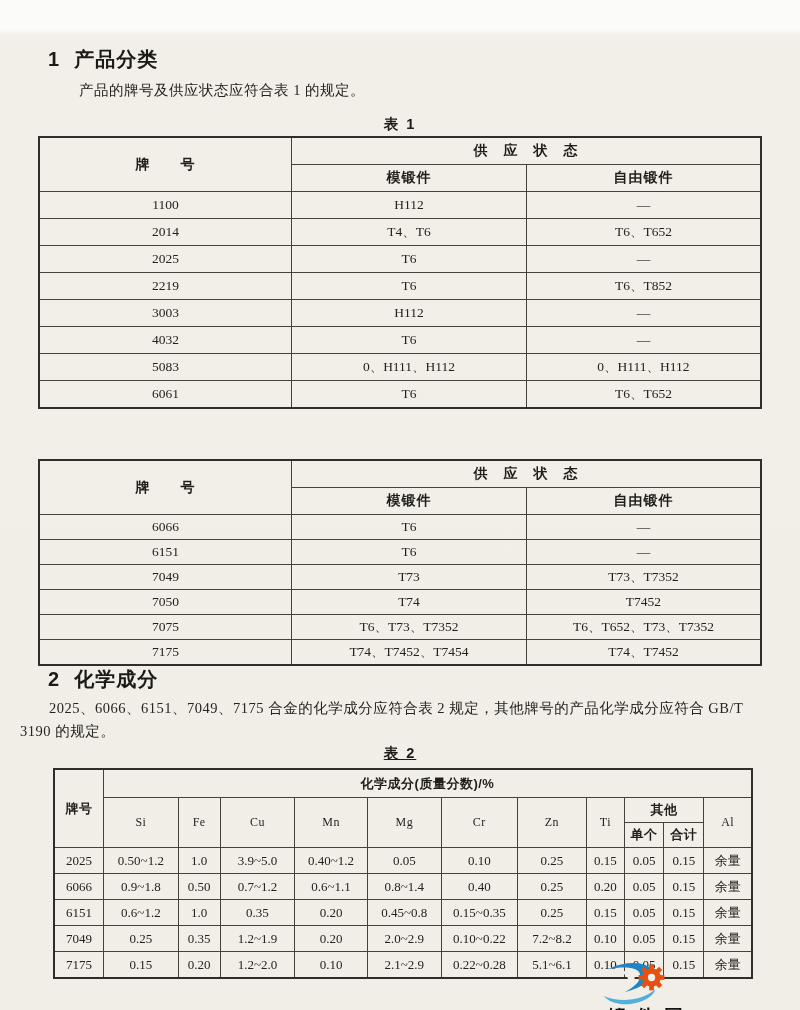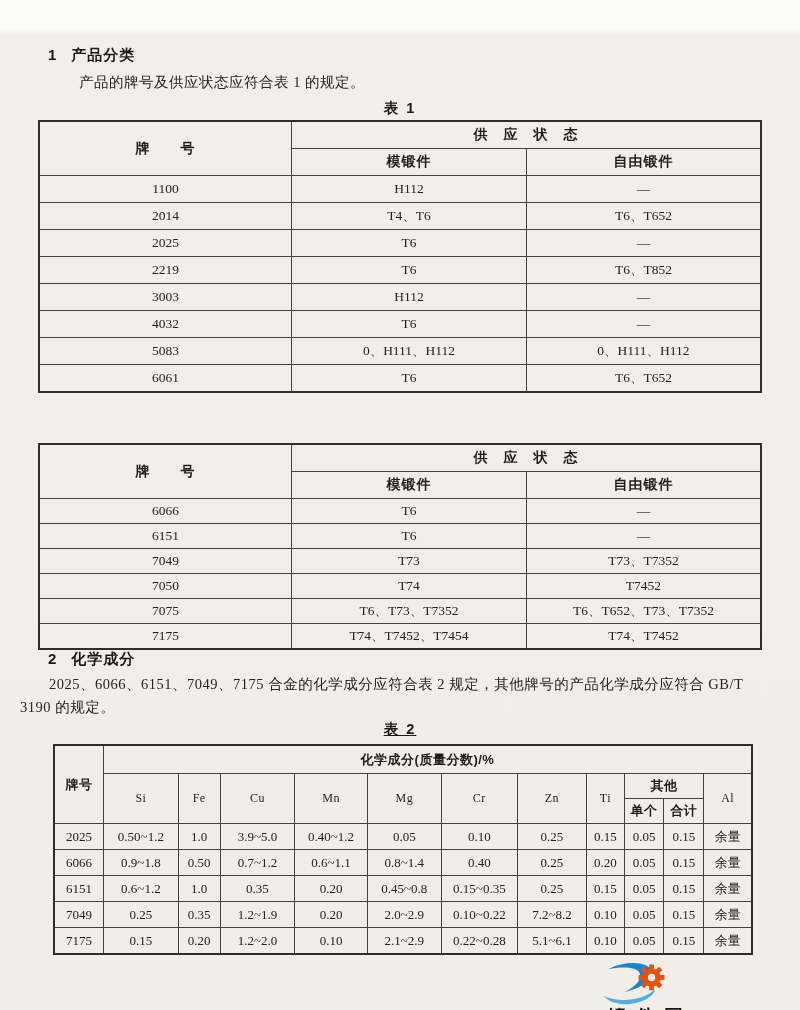--- a/index.html
+++ b/index.html
@@ -2,33 +2,33 @@
 <html><head>
 <meta charset="utf-8">
 <style>
   html,body{margin:0;padding:0;}
   body{
     width:800px;height:1010px;position:relative;overflow:hidden;
     background:linear-gradient(#fbfbfa 0px,#fbfbfa 28px,#f2efe9 36px,#f1eee8 100%);
     font-family:"Liberation Serif",serif;color:#22201c;
   }
   .sec-h{
-    font-family:"Liberation Sans",sans-serif;font-weight:700;font-size:15px;
+    font-family:"Liberation Sans",sans-serif;font-weight:700;font-size:20px;
     color:#1c1a16;margin:0 0 0 48px;letter-spacing:1px;
   }
   .sec-h .num{margin-right:14px;}
   .h-first{padding-top:46px;}
   .h-second{}
   .body-p{
     margin:6px 42px 0 50px;font-size:14.5px;line-height:23px;
     text-indent:2em;color:#26241f;letter-spacing:0.5px;
   }
   .tcap{
     text-align:center;font-family:"Liberation Sans",sans-serif;font-weight:700;
-    font-size:14.5px;color:#1c1a16;margin-top:5px;height:19px;letter-spacing:2px;
+    font-size:14.5px;color:#1c1a16;margin-top:13px;height:19px;letter-spacing:2px;
   }
   .tcap2{margin-top:1px;height:18px;text-decoration:underline;}
   table{border-collapse:collapse;table-layout:fixed;background:transparent;}
   td,th{
     border:1px solid #45423c;text-align:center;vertical-align:middle;
     padding:0;overflow:hidden;white-space:nowrap;
   }
   th{font-family:"Liberation Sans",sans-serif;font-weight:600;font-size:14px;color:#201e1a;letter-spacing:1px;}
   td{font-family:"Liberation Serif",serif;font-size:13.5px;color:#24221d;}
   .t1{width:724px;margin:2px 0 0 38px;border:2px solid #302e29;}

